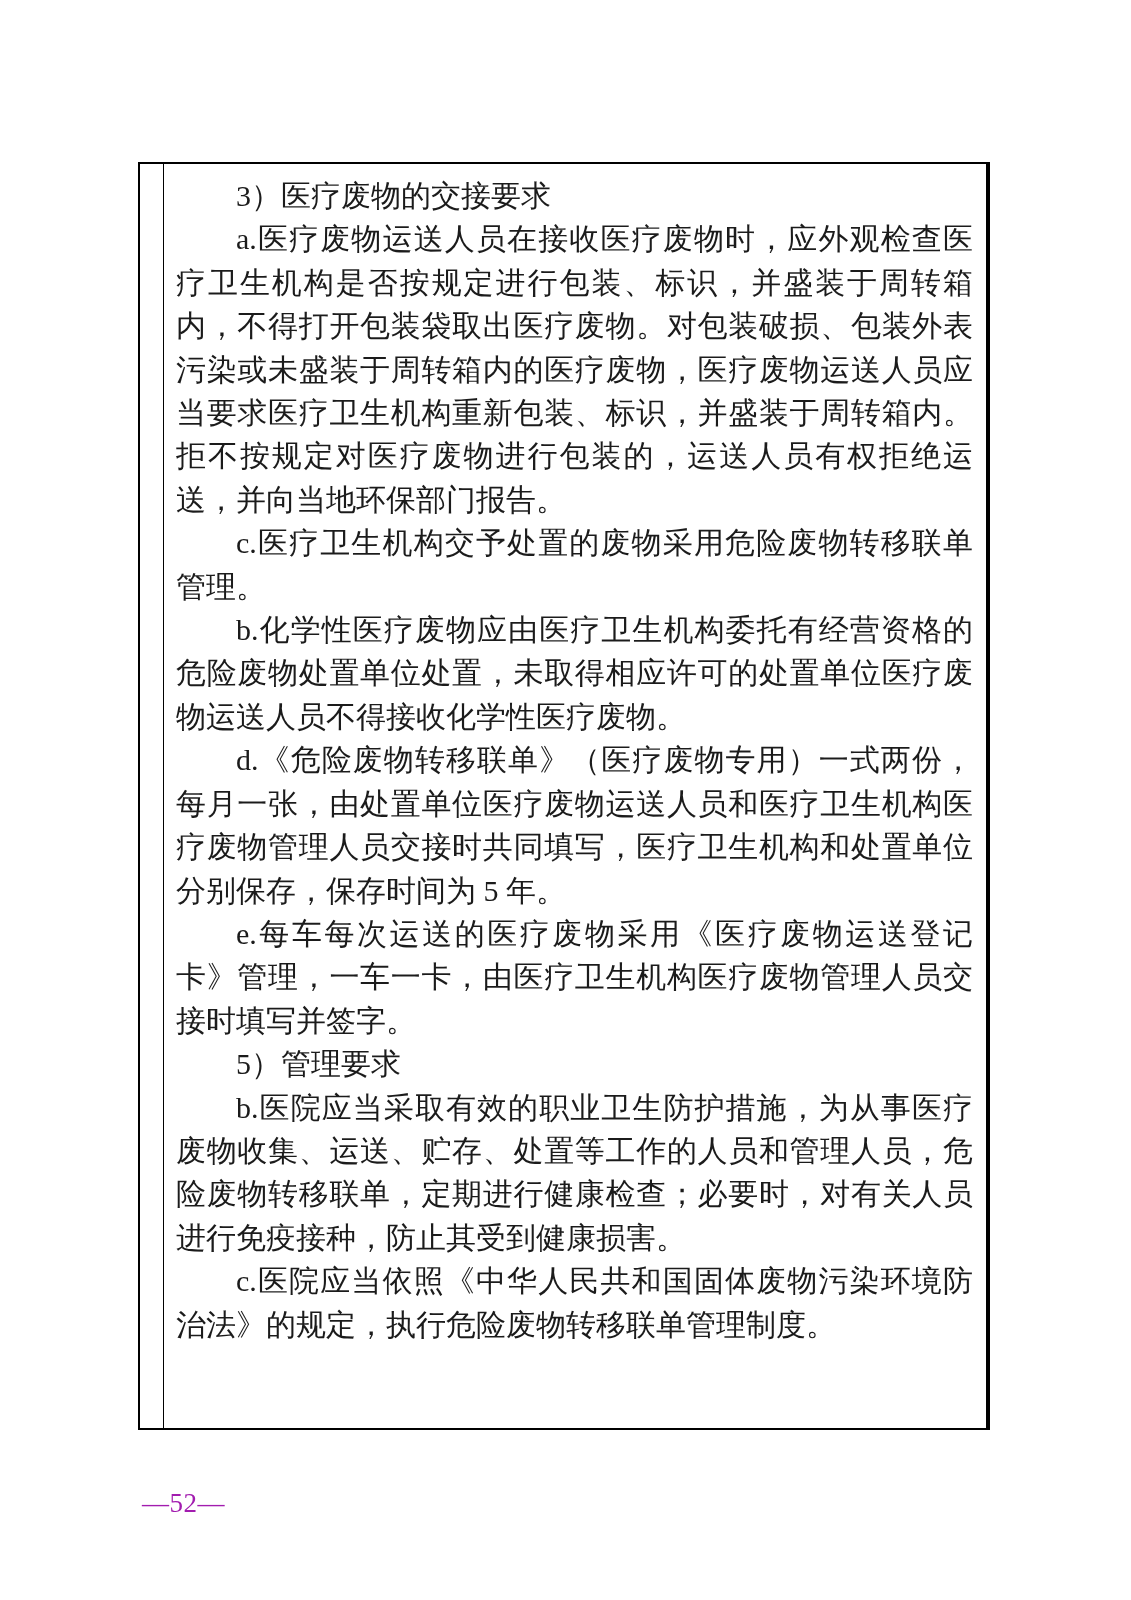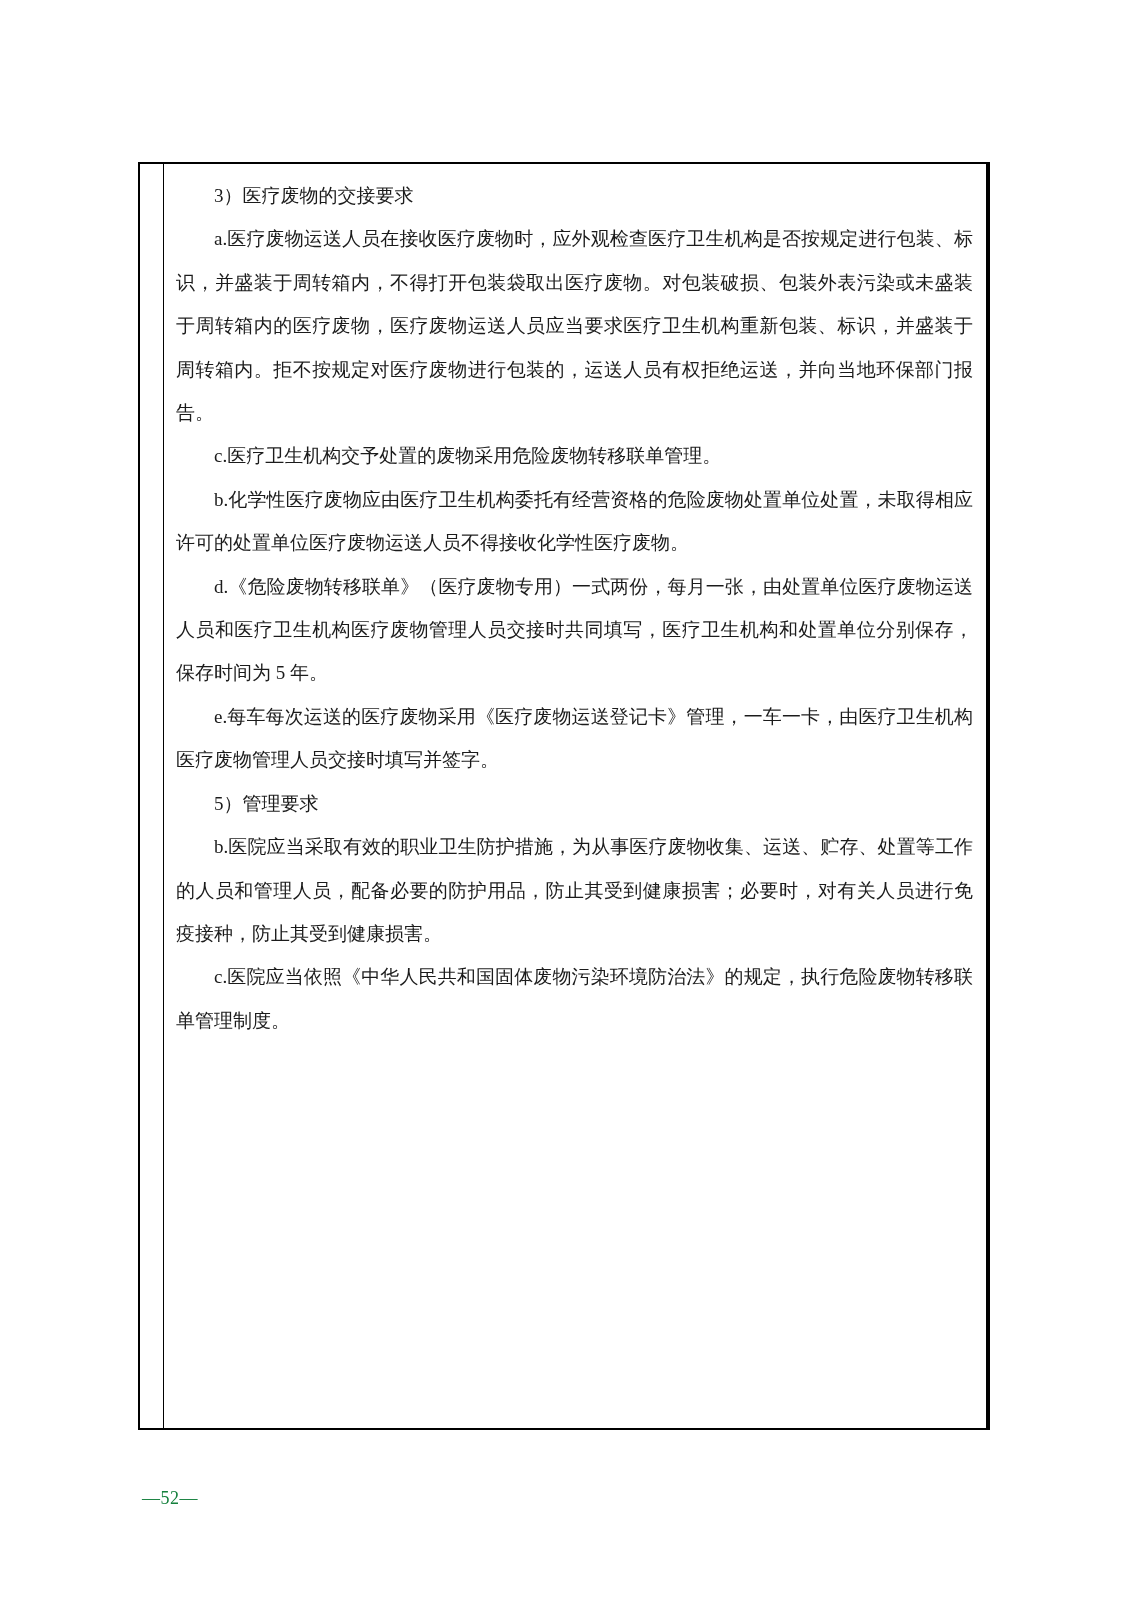--- a/index.html
+++ b/index.html
@@ -29,52 +29,52 @@
   .gutter-cell {
     flex: none;
     width: 23px;
     border-right: 1px solid #000000;
   }
   .text-cell {
     flex: 1;
     box-sizing: border-box;
     padding: 10px 13px 0 12px;
     overflow: hidden;
-    font-size: 19px;
+    font-size: 30px;
     line-height: 43.4px;
     color: #1b1b1b;
     text-align: justify;
   }
   .text-cell p {
     margin: 0;
     text-indent: 2em;
     word-break: break-all;
   }
   .page-number {
     position: absolute;
     left: 142px;
     top: 1488px;
-    font-size: 18px;
-    color: #15803d;
+    font-size: 27px;
+    color: #a21caf;
     letter-spacing: 0.5px;
     white-space: nowrap;
   }
 </style>
 </head>
 <body>
 
 <div class="doc-table">
   <div class="gutter-cell"></div>
   <div class="text-cell">
     <p>3）医疗废物的交接要求</p>
     <p>a.医疗废物运送人员在接收医疗废物时，应外观检查医疗卫生机构是否按规定进行包装、标识，并盛装于周转箱内，不得打开包装袋取出医疗废物。对包装破损、包装外表污染或未盛装于周转箱内的医疗废物，医疗废物运送人员应当要求医疗卫生机构重新包装、标识，并盛装于周转箱内。拒不按规定对医疗废物进行包装的，运送人员有权拒绝运送，并向当地环保部门报告。</p>
     <p>c.医疗卫生机构交予处置的废物采用危险废物转移联单管理。</p>
     <p>b.化学性医疗废物应由医疗卫生机构委托有经营资格的危险废物处置单位处置，未取得相应许可的处置单位医疗废物运送人员不得接收化学性医疗废物。</p>
     <p>d.《危险废物转移联单》（医疗废物专用）一式两份，每月一张，由处置单位医疗废物运送人员和医疗卫生机构医疗废物管理人员交接时共同填写，医疗卫生机构和处置单位分别保存，保存时间为 5 年。</p>
     <p>e.每车每次运送的医疗废物采用《医疗废物运送登记卡》管理，一车一卡，由医疗卫生机构医疗废物管理人员交接时填写并签字。</p>
     <p>5）管理要求</p>
-    <p>b.医院应当采取有效的职业卫生防护措施，为从事医疗废物收集、运送、贮存、处置等工作的人员和管理人员，配备必要的防护用品，防止其受到健康损害；必要时，对有关人员进行免疫接种，防止其受到健康损害。</p>
+    <p>b.医院应当采取有效的职业卫生防护措施，为从事医疗废物收集、运送、贮存、处置等工作的人员和管理人员，危险废物转移联单，定期进行健康检查；必要时，对有关人员进行免疫接种，防止其受到健康损害。</p>
     <p>c.医院应当依照《中华人民共和国固体废物污染环境防治法》的规定，执行危险废物转移联单管理制度。</p>
 
   </div>
 </div>
 
 <div class="page-number">—52—</div>
 
 </body></html>

